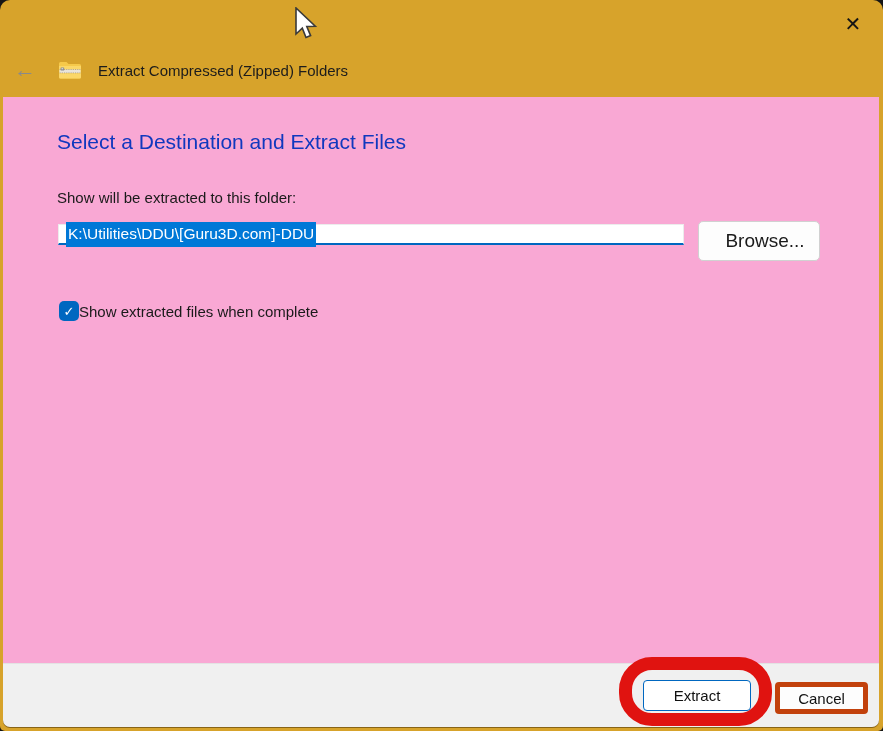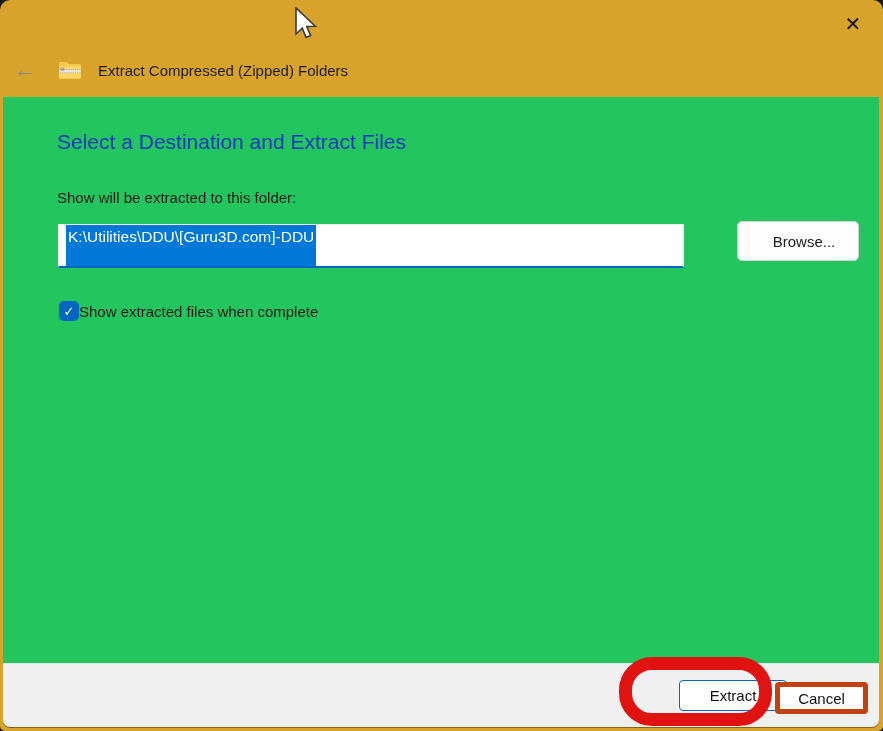--- a/index.html
+++ b/index.html
@@ -56,64 +56,65 @@
     margin-left: 16px;
     font-size: 15px;
     color: #1c1c1c;
   }
 
   
   .content {
     position: absolute;
     left: 3px; top: 97px;
     width: 876px; height: 566px;
-    background: #22c55e;
+    background: #f9a8d4;
   }
 
   .page-heading {
     position: absolute;
     left: 54px; top: 33px;
     font-size: 21px;
     color: #1038BE;
   }
 
   .dest-label {
     position: absolute;
     left: 54px; top: 92px;
     font-size: 15px;
     color: #1a1a1a;
   }
 
   .path-input {
     position: absolute;
     left: 55px; top: 127px;
-    width: 626px; height: 44px;
+    width: 626px; height: 21px;
     background: #ffffff;
     border: 1px solid #ececec;
     border-bottom: 2px solid #0067C0;
     display: flex;
+    align-items: center;
     padding-left: 7px;
     font-size: 15.5px;
     cursor: text;
   }
   .path-input .selected-text {
     background: #0078D7;
     color: #ffffff;
     padding: 3px 2px 4px 2px;
     white-space: nowrap;
   }
 
   .browse-btn {
     position: absolute;
-    left: 734px; top: 124px;
+    left: 695px; top: 124px;
     width: 122px; height: 40px;
     background: #FDFDFD;
     border: 1px solid #D1D1D1;
     border-radius: 5px;
-    font-size: 15px;
+    font-size: 19px;
     color: #1a1a1a;
     display: flex; align-items: center; justify-content: center;
     font-family: "Liberation Sans", sans-serif;
     padding-left: 12px;
   }
 
   .checkbox-row {
     position: absolute;
     left: 56px; top: 204px;
     display: flex;
@@ -147,21 +148,20 @@
     position: absolute;
     left: 640px; top: 16px;
     width: 108px; height: 31px;
     background: #ffffff;
     border: 1px solid #0067C0;
     border-radius: 4px;
     font-size: 15px;
     color: #111111;
     display: flex; align-items: center; justify-content: center;
     font-family: "Liberation Sans", sans-serif;
-    margin-left: 36px;
   }
   .cancel-btn {
     position: absolute;
     left: 772px; top: 18px;
     width: 93px; height: 32px;
     background: #FDFDFD;
     border: 5px solid #c2410c;
     border-radius: 4px;
     font-size: 15px;
     color: #111111;

